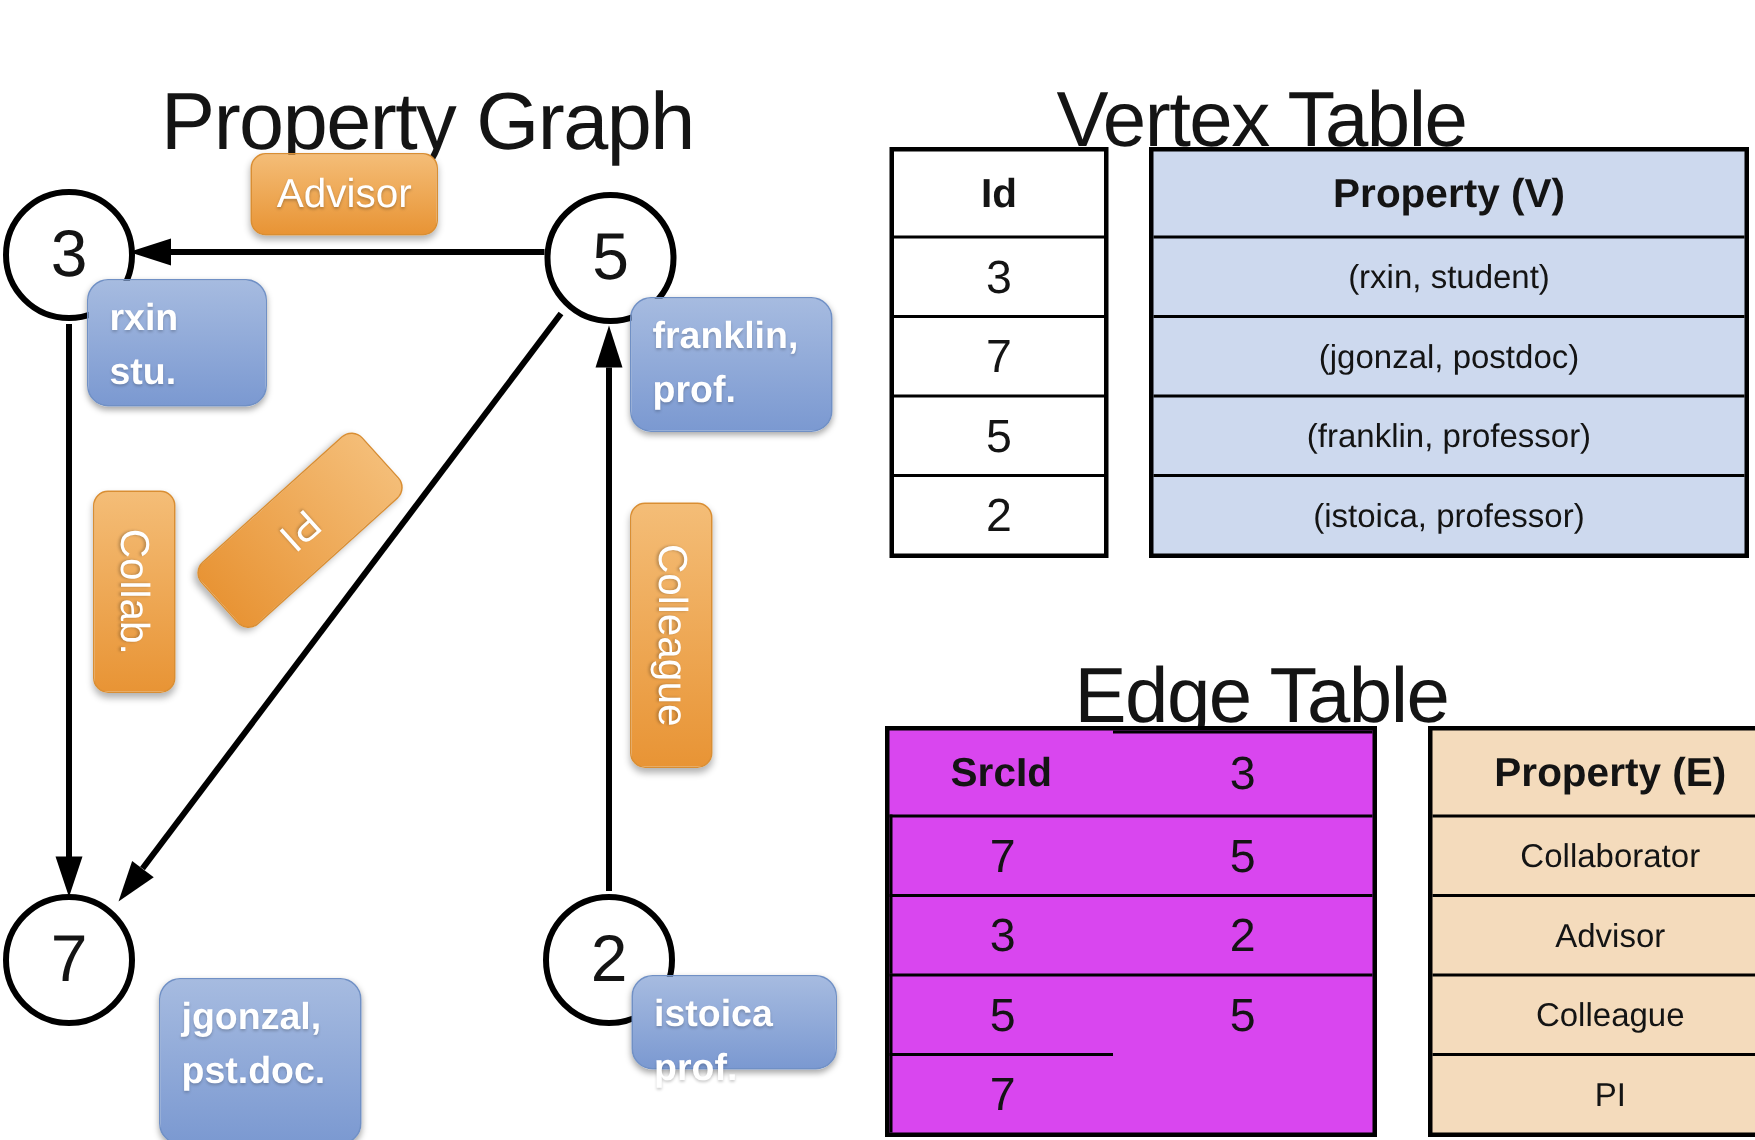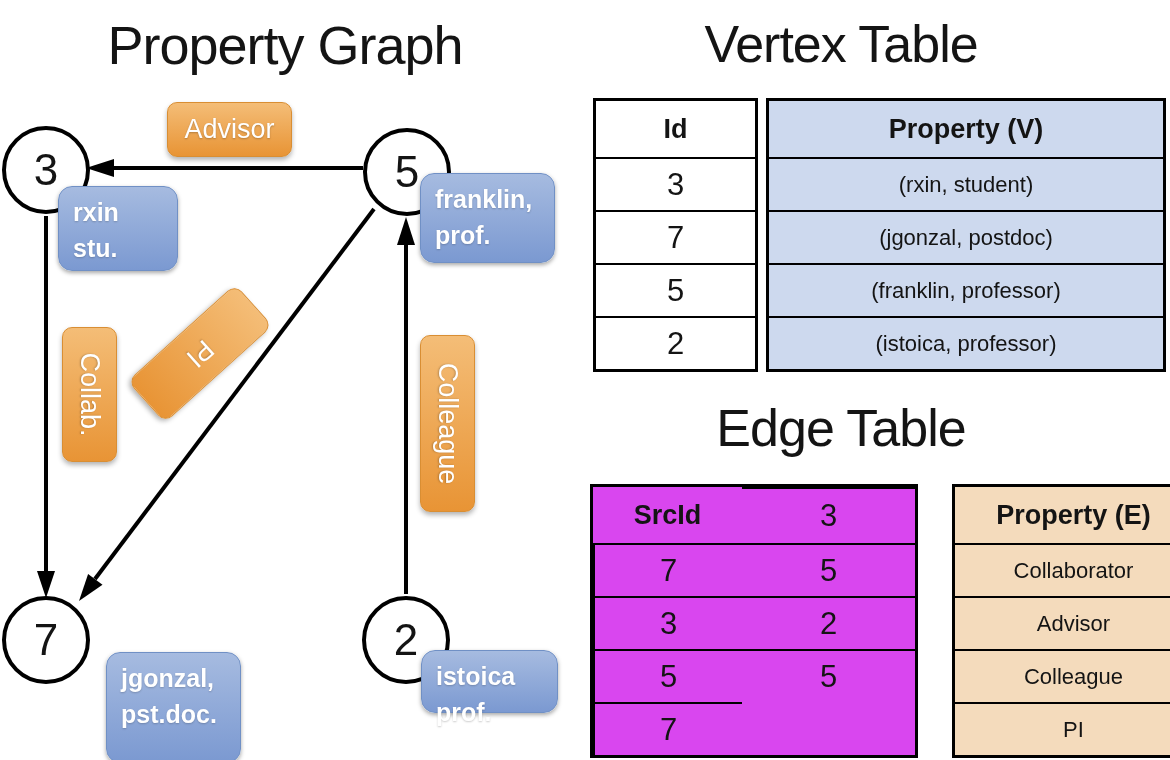--- a/index.html
+++ b/index.html
@@ -8,21 +8,21 @@
     --vertex_property_fill:#cdd9ee; --edge_property_fill:#f4dbbc;
     --line_color:#000000; --text_dark:#141414;
   }
   html,body{margin:0;padding:0;background:#fff;}
   #canvas{
     position:relative;width:1170px;height:760px;overflow:hidden;background:#fff;
     font-family:"Liberation Sans",sans-serif;color:var(--text_dark);
   }
   .title{
     position:absolute;text-align:center;font-size:54px;font-weight:300;
-    letter-spacing:-1px;color:var(--text_dark);white-space:nowrap;
+    letter-spacing:-1px;color:var(--text_dark);white-space:nowrap;margin-top:36px;
   }
   #edges{position:absolute;left:0;top:0;z-index:1;}
   #edges line{stroke:var(--line_color);stroke-width:4;}
   #edges polygon{fill:var(--line_color);}
   .circle{
     position:absolute;width:88px;height:88px;box-sizing:border-box;
     border:4px solid var(--line_color);border-radius:50%;background:#fff;
     display:flex;align-items:center;justify-content:center;
     font-size:44px;font-weight:300;z-index:2;
   }
@@ -105,21 +105,21 @@
     <span>7</span>
   </div>
   <div class="circle" style="left:362px;top:596px;">
     <span>2</span>
   </div>
 
   <div class="vbox" style="left:58px;top:186px;width:120px;height:85px;">
     <span>rxin</span>
     <span>stu.</span>
   </div>
-  <div class="vbox" style="left:420px;top:173px;width:135px;height:90px;">
+  <div class="vbox" style="left:420px;top:198px;width:135px;height:90px;">
     <span>franklin,</span>
     <span>prof.</span>
   </div>
   <div class="vbox" style="left:62px;top:652px;width:135px;height:111px;margin-left:44px;">
     <span>jgonzal,</span>
     <span>pst.doc.</span>
   </div>
   <div class="vbox" style="left:421px;top:650px;width:137px;height:63px;">
     <span>istoica</span>
     <span>prof.</span>
@@ -133,21 +133,21 @@
   </div>
   <div class="ebox" id="pi-label" style="left:172px;top:281px;width:56px;height:145px;">
     <span class="rot90">PI</span>
   </div>
   <div class="ebox" style="left:420px;top:335px;width:55px;height:177px;">
     <span class="rot90">Colleague</span>
   </div>
 
   <div class="title" style="left:585px;top:14px;width:512px;font-size:52px;">Vertex Table</div>
 
-  <div class="tcol" style="left:593px;top:98px;width:165px;height:274px;">
+  <div class="tcol" style="left:593px;top:98px;width:146px;height:274px;">
     <div class="tcell th">Id</div>
     <div class="tcell num">3</div>
     <div class="tcell num">7</div>
     <div class="tcell num">5</div>
     <div class="tcell num">2</div>
   </div>
 
   <div class="tcol bluefill" style="left:766px;top:98px;width:400px;height:274px;">
     <div class="tcell th">Property (V)</div>
     <div class="tcell">(rxin, student)</div>

